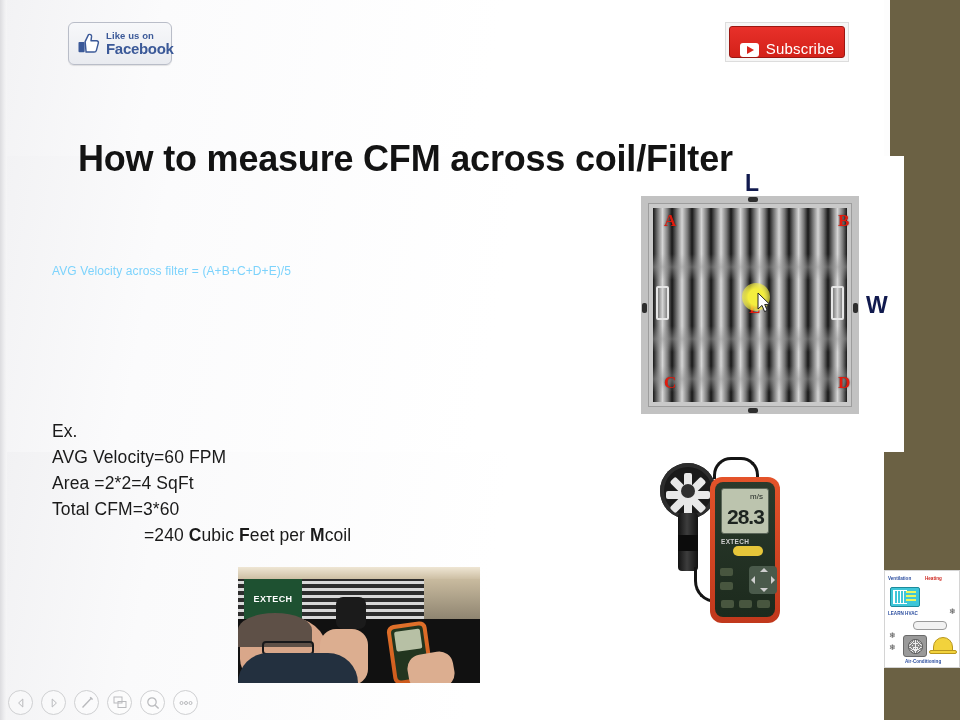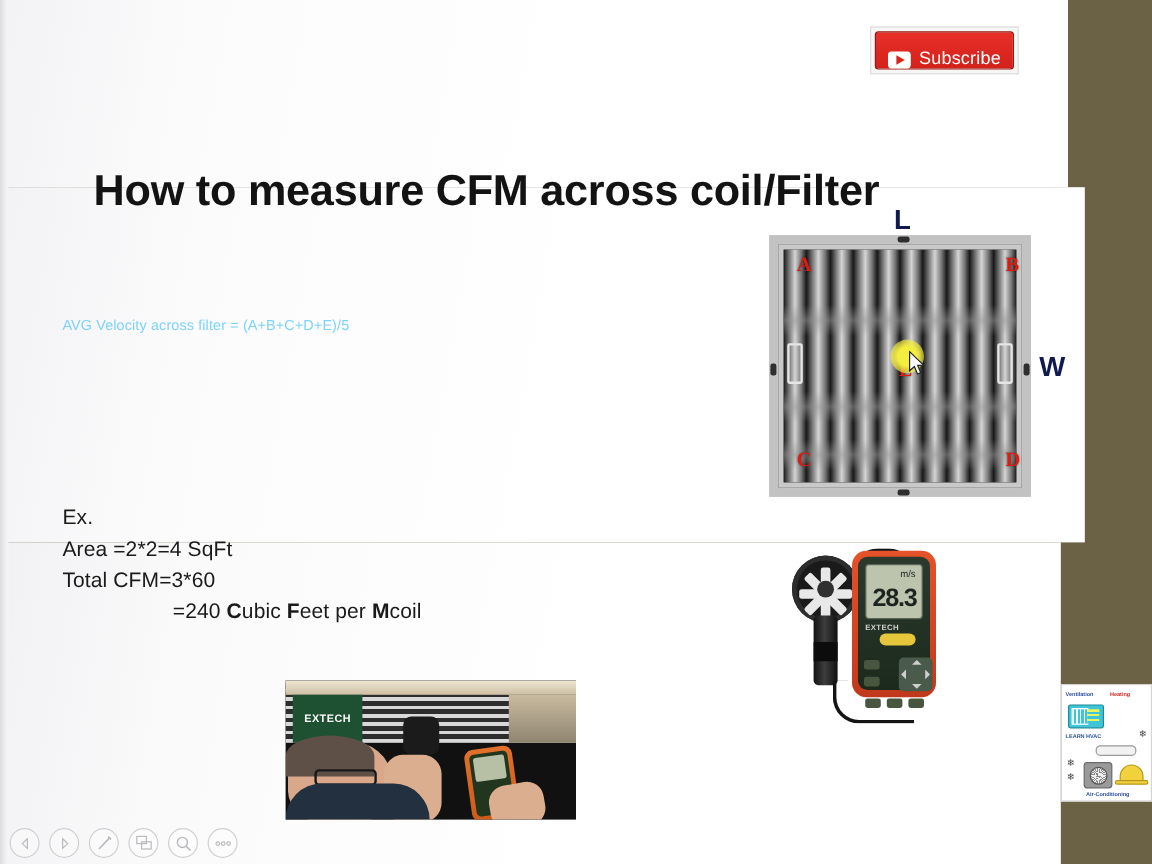--- a/index.html
+++ b/index.html
@@ -145,21 +145,21 @@
     position: absolute; left: 36px; top: 112px; width: 68px; height: 36px;
     border-left: 3px solid #141414; border-bottom: 3px solid #141414;
     border-bottom-left-radius: 22px;
   }
   .anem-cord2 {
     position: absolute; left: 55px; top: 2px; width: 46px; height: 22px;
     border-top: 3px solid #141414; border-right: 3px solid #141414; border-left: 3px solid #141414;
     border-top-left-radius: 18px; border-top-right-radius: 18px;
   }
   .anem-body {
-    position: absolute; left: 52px; top: 4px; width: 70px; height: 122px;
+    position: absolute; left: 52px; top: 22px; width: 70px; height: 146px;
     background: linear-gradient(180deg,#e4532a,#c1381c);
     border-radius: 12px;
   }
   .anem-face {
     position: absolute; inset: 5px 5px 6px 5px;
     background: linear-gradient(180deg,#2b3a2c,#1c2a1d);
     border-radius: 8px;
   }
   .lcd {
     position: absolute; left: 6px; top: 6px; right: 6px; height: 46px;
@@ -311,36 +311,47 @@
 <body>
 
 <div id="root">
 
   <div class="canvas-top"></div>
   <div class="canvas-mid"></div>
   <div class="canvas-bot"></div>
   <div class="right-gap-top"></div>
   <div class="edge-strip"></div>
 
+  <div class="fb-badge">
+    <svg class="fb-thumb" viewBox="0 0 26 26">
+      <path d="M9.5 10.5 L13 3.2 C14.6 2.6 16.3 3.4 16.2 5.1 L15.6 9.6 L21.4 9.6 C22.8 9.6 23.6 10.8 23.2 12.1 L21.2 19.6 C20.9 20.8 20 21.4 18.9 21.4 L10.5 21.4 Z" fill="#ffffff" stroke="#3b5998" stroke-width="1.5" stroke-linejoin="round"></path>
+      <rect x="2.6" y="10.8" width="6.4" height="10.8" rx="1" fill="#3b5998"></rect>
+    </svg>
+    <div class="fb-text">
+      <div class="fb-like">Like us on</div>
+      <div class="fb-name">Facebook</div>
+    </div>
+  </div>
 
   <div class="sub-wrap">
     <div class="sub-btn">
       <span class="yt-play">
           <i></i>
         </span>
       <span class="sub-label">Subscribe</span>
     </div>
   </div>
 
   <div class="slide-title">How to measure CFM across coil/Filter</div>
 
   <div class="formula f1">AVG Velocity across filter = (A+B+C+D+E)/5</div>
 
   <div class="example">
     <div>Ex.</div>
+    <div>AVG Velocity=60 FPM</div>
     <div>Area =2*2=4 SqFt</div>
     <div>Total CFM=3*60</div>
     <div class="indent"><span>=240 </span><b>C</b><span>ubic </span><b>F</b><span>eet per </span><b>M</b><span>coil</span></div>
   </div>
 
   <div class="filter-photo">
     <div class="filter-inner">
       <div class="pleat"></div>
         <div class="pleat"></div>
         <div class="pleat"></div>

